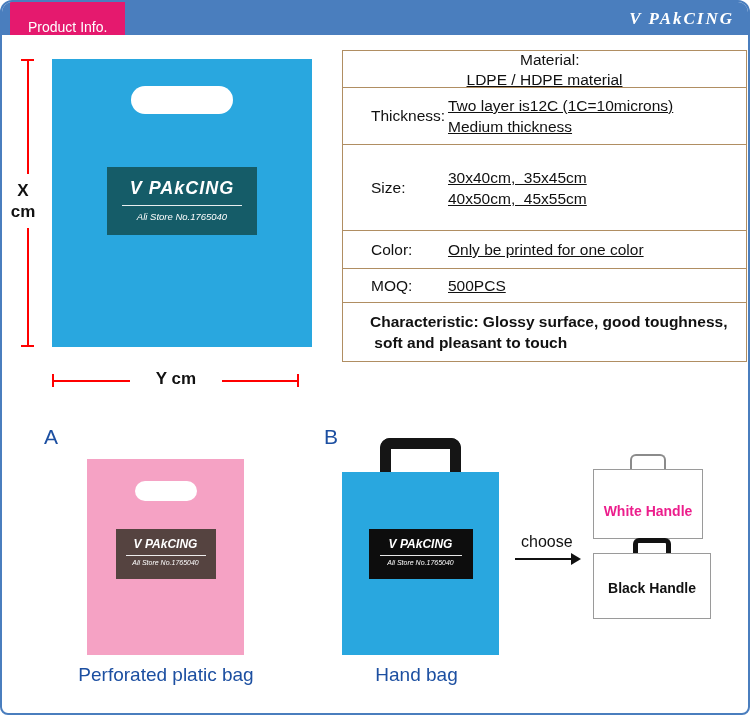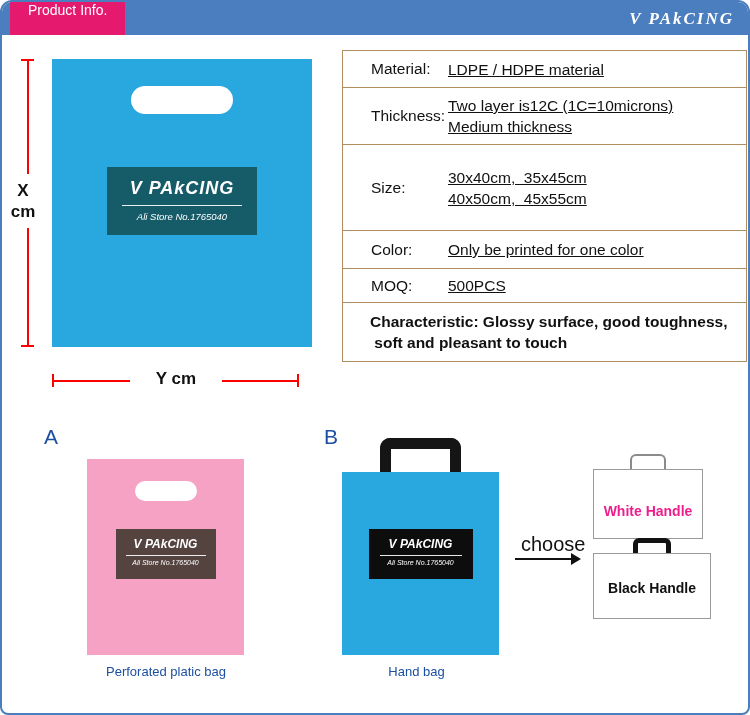--- a/index.html
+++ b/index.html
@@ -6,21 +6,21 @@
   body { background:#ffffff; font-family:"Liberation Sans", sans-serif; }
   .page {
     position:relative; width:750px; height:715px; margin:0 auto;
     background:#ffffff; border:2px solid #4A7EBE;
     border-radius:12px 12px 8px 8px; overflow:hidden;
   }
   
   .header { position:absolute; left:0; top:0; right:0; height:33px; background:#4A7EBE; }
   .badge {
     position:absolute; left:8px; top:0; height:33px; padding:0 18px;
-    background:#E5196E; display:flex; align-items:flex-start;
+    background:#E5196E; display:flex; align-items:flex-end;
     color:#fff; font-size:14px;
   }
   .brand-top {
     position:absolute; right:14px; top:0; height:33px; display:flex; align-items:center;
     color:#fff; font-family:"Liberation Serif", serif; font-style:italic; font-weight:bold;
     font-size:17px; letter-spacing:2px;
   }
   
   .bag-main { position:absolute; left:50px; top:57px; width:260px; height:288px; background:#29A7DF; }
   .cutout { position:absolute; left:50%; transform:translateX(-50%); background:#fff; }
@@ -44,21 +44,21 @@
     border-left:2px solid #FF0000; border-right:2px solid #FF0000; }
   .measure-h .mline { position:absolute; top:50%; margin-top:-1px; left:0; right:0; height:2px; background:#FF0000; }
   .y-label { position:absolute; left:128px; top:365px; width:92px; background:#fff; text-align:center;
     font-weight:bold; font-size:17px; color:#111; padding:2px 0; }
 
   
   .spec-table { position:absolute; left:340px; top:48px; width:405px; height:312px;
     border:1px solid #B08E62; background:#fff; color:#111; font-size:15.5px; }
   .trow { display:flex; align-items:center; border-bottom:1px solid #B08E62; }
   .trow:last-child { border-bottom:none; }
-  .r1 { height:37px; } .r2 { height:57px; } .r3 { height:86px; }
+  .r1 { height:37px;flex-direction:column; } .r2 { height:57px; } .r3 { height:86px; }
   .r4 { height:38px; } .r5 { height:34px; } .r6 { height:58px; display:block; padding:8px 12px 0 27px; line-height:21px;font-weight:bold; }
   .tlabel { width:105px; padding-left:28px; flex-shrink:0; }
   .tval { line-height:21px;text-decoration:underline; }
   .pre { white-space:pre-wrap; }
 
   
   .opt-letter { position:absolute; font-size:21px; color:#1C4FA1; }
   .opt-a-letter { left:42px; top:423px; }
   .opt-b-letter { left:322px; top:423px; }
 
@@ -70,25 +70,25 @@
   .bag-a .lbl-store { font-size:7px; font-style:italic; }
 
   .handle-b { position:absolute; left:378px; top:436px; width:81px; height:36px;
     border:11px solid #151515; border-bottom:none; border-radius:10px 10px 0 0; }
   .bag-b { position:absolute; left:340px; top:470px; width:157px; height:183px; background:#29A7DF; }
   .bag-b .bag-label { top:57px; width:104px; height:50px; background:#0d0d0d; }
   .bag-b .lbl-brand { font-size:12px; font-weight:bold; font-style:italic; margin-top:8px; }
   .bag-b .lbl-divider { width:82px; margin:4px auto 3px; }
   .bag-b .lbl-store { font-size:7px; font-style:italic; }
 
-  .caption { position:absolute; text-align:center; font-size:13px; color:#1C4FA1; }
+  .caption { position:absolute; text-align:center; font-size:19px; color:#1C4FA1; }
   .caption-a { left:58px; top:662px; width:212px; }
   .caption-b { left:348px; top:662px; width:133px; }
 
-  .choose-text { position:absolute; left:519px; top:531px; font-size:20px; color:#111; }
+  .choose-text { position:absolute; left:519px; top:531px; font-size:16px; color:#111; }
   .choose-line { position:absolute; left:513px; top:556px; width:56px; height:2px; background:#111; }
   .choose-head { position:absolute; left:569px; top:551px; width:0; height:0;
     border-left:10px solid #111; border-top:6px solid transparent; border-bottom:6px solid transparent; }
 
   .mini-handle { position:absolute; border-bottom:none; border-radius:6px 6px 0 0; background:#fff; }
   .mini-handle-white { left:628px; top:452px; width:36px; height:17px; border:2px solid #8b8b8b; border-bottom:none; }
   .mini-handle-black { left:631px; top:536px; width:38px; height:17px; border:5px solid #121212; border-bottom:none; }
   .mini-body { position:absolute; background:#fff; border:1px solid #9a9a9a;
     display:flex; align-items:center; justify-content:center; font-weight:bold; font-size:14px; }
   .mini-body-white { left:591px; top:467px; width:110px; height:70px; color:#EC1E8C; padding-top:14px;align-items:center; }

